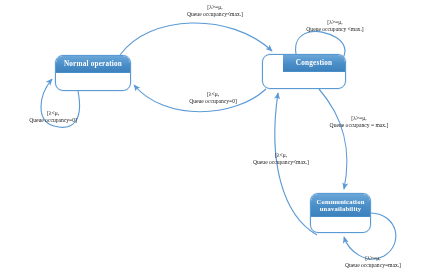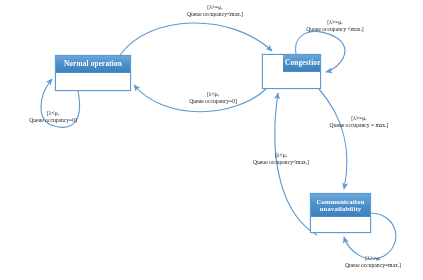--- a/index.html
+++ b/index.html
@@ -24,21 +24,21 @@
     top: 0;
     width: 423px;
     height: 280px;
   }
 
   
   .state-box {
     position: absolute;
     box-sizing: border-box;
     border: 1px solid #5b9ad5;
-    border-radius: 0;
+    border-radius: 8px;
     background: #ffffff;
     overflow: hidden;
     box-shadow: 0 0 0 0.5px rgba(91,154,213,0.25);
   }
   .state-header {
     box-sizing: border-box;
     width: 100%;
     background: #4a8fc9;
     background: linear-gradient(180deg, #6aa6d8 0%, #4a8ec8 55%, #3d82bd 100%);
     color: #ffffff;
@@ -52,21 +52,21 @@
     background: #ffffff;
     width: 100%;
   }
 
   #box-normal {
     left: 55px;  top: 55px;  width: 76px;  height: 36px;
   }
   #box-normal .state-header { font-size: 7.2px; padding: 4px 2px 4px; }
 
   #box-congestion {
-    left: 262px; top: 54px;  width: 59px;  height: 35px; padding-left: 20px;
+    left: 262px; top: 54px;  width: 84px;  height: 35px; padding-left: 20px;
   }
   #box-congestion .state-header { font-size: 7.2px; padding: 4px 2px 4px; }
 
   #box-comm {
     left: 310px; top: 193px; width: 61px;  height: 40px;
   }
   #box-comm .state-header { font-size: 6.6px; padding: 3.5px 2px 3.5px; }
 
   
   .edge-label {

